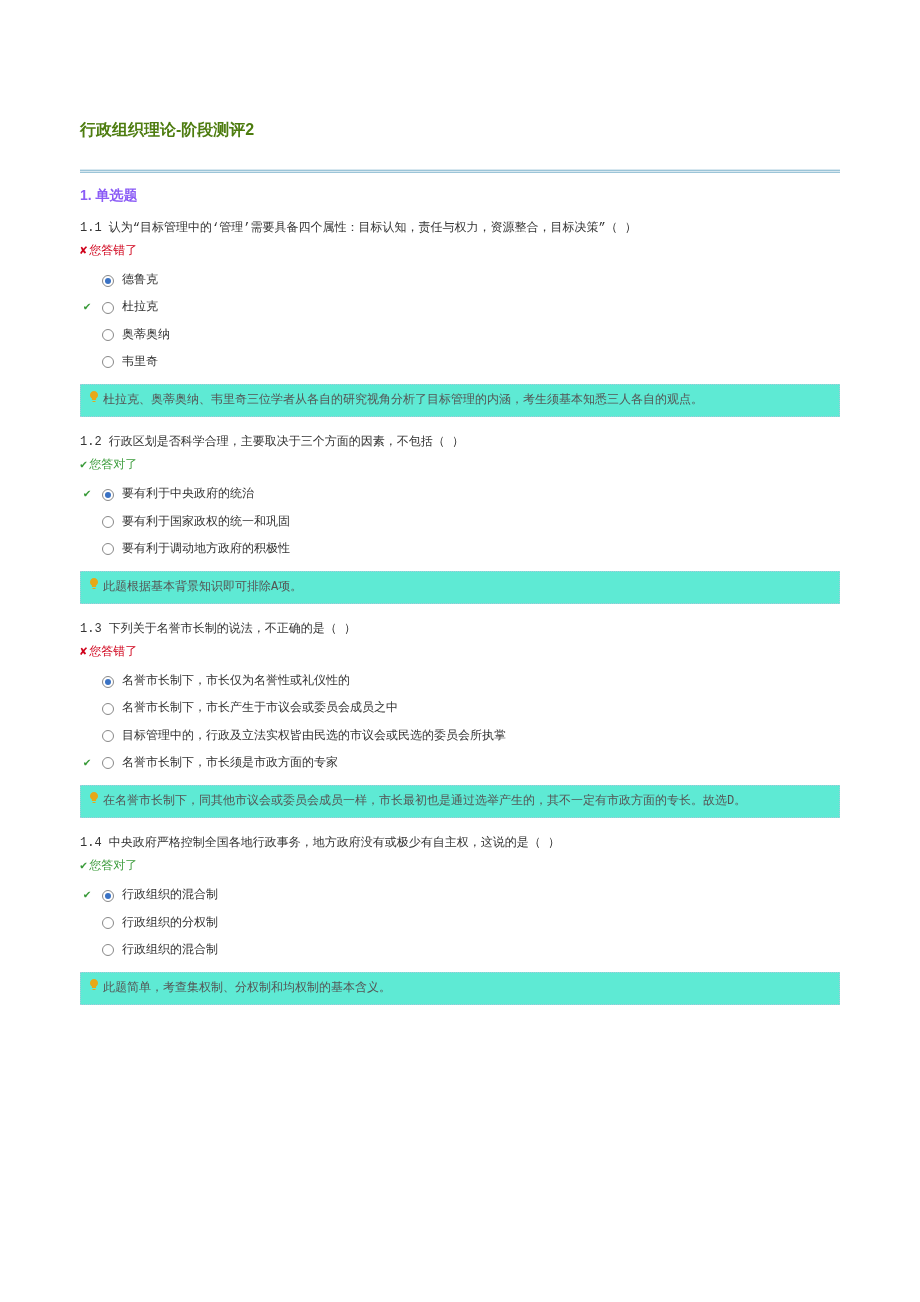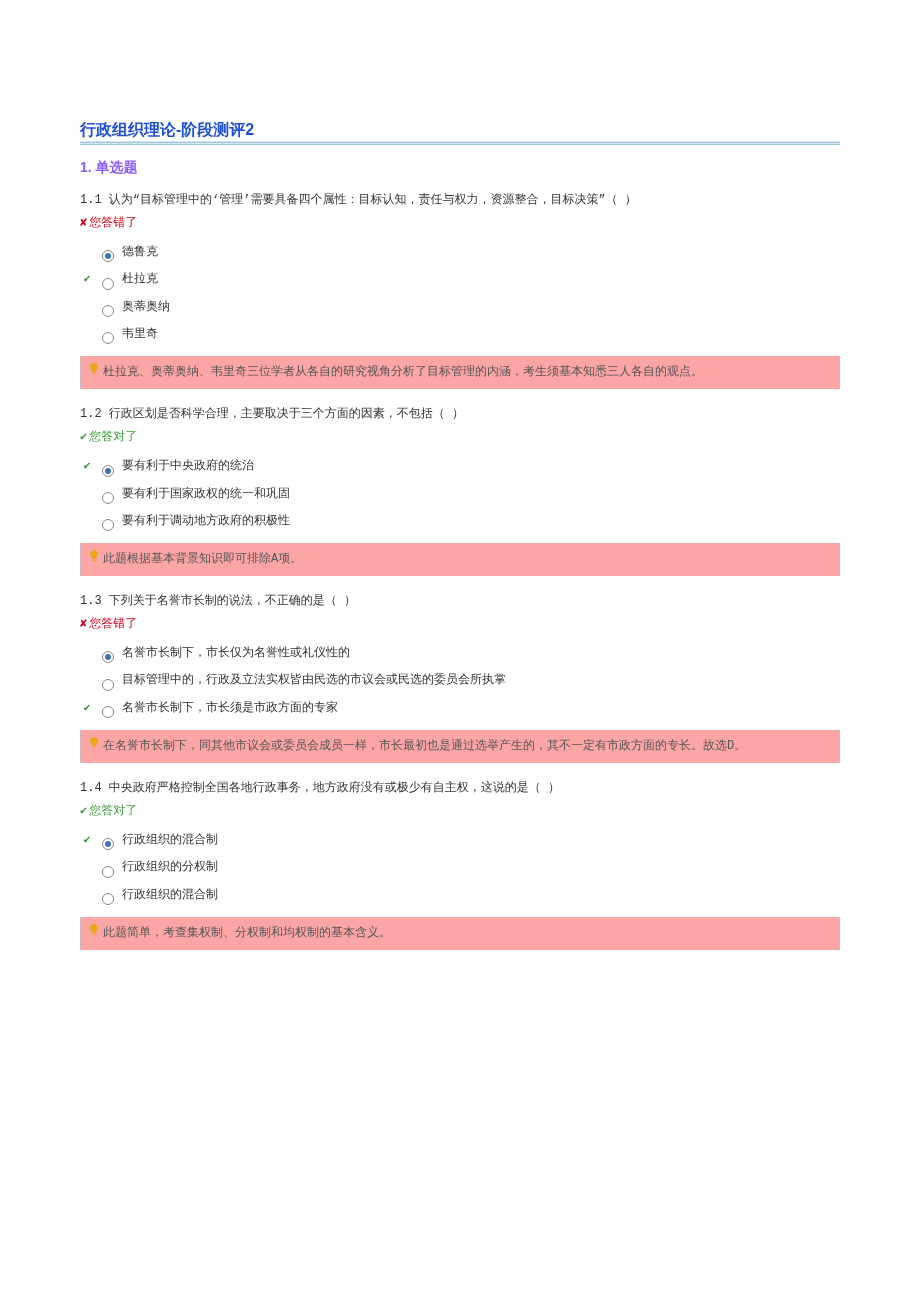--- a/index.html
+++ b/index.html
@@ -7,22 +7,22 @@
       font-family: "Microsoft YaHei", SimSun, Arial, sans-serif;
       background: #fff;
       width: 920px;
       padding: 120px 80px 40px 80px;
       font-size: 12px;
       color: #333;
     }
     .page-title {
       font-size: 16px;
       font-weight: bold;
-      color: #1d4ed8;
-      margin-bottom: 0;
+      color: #4d7c0f;
+      margin-bottom: 28px;
     }
     .title-rule {
       height: 4px;
       background: repeating-linear-gradient(0deg, #9cc5d8, #9cc5d8 1px, #d8e8f0 1px, #d8e8f0 2px);
       margin-bottom: 14px;
     }
     .section-title {
       font-size: 14px;
       font-weight: bold;
       margin-bottom: 14px;
@@ -43,21 +43,21 @@
       gap: 2px;
     }
     .feedback.wrong { color: #d0021b; }
     .feedback.right { color: #3a9b3a; }
     .fb-icon { font-weight: bold; font-size: 12px; }
     .feedback.wrong .fb-icon { color: #d0021b; }
     .feedback.right .fb-icon { color: #3a9b3a; }
     .options { }
     .opt-row {
       display: flex;
-      align-items: flex-end;
+      align-items: center;
       gap: 8px;
       padding: 4px 0 4px 0;
       line-height: 1.6;
     }
     .opt-mark {
       width: 14px;
       text-align: center;
       font-size: 12px;
       font-weight: bold;
       color: #3a9b3a;
@@ -74,21 +74,21 @@
     }
     .radio.selected::after {
       content: "";
       width: 6px;
       height: 6px;
       border-radius: 50%;
       background: #3a72c4;
     }
     .opt-text { font-size: 12px; color: #333; }
     .hint {
-      background: #fca5a5;
+      background: #5eead4;
       border: 1px dotted #a9c8da;
       padding: 6px 8px;
       margin-top: 8px;
       font-size: 12px;
       color: #555;
       display: flex;
       align-items: flex-start;
       gap: 4px;
       line-height: 1.6;
     }
@@ -179,20 +179,25 @@
       </div>
       <div class="options">
         <div class="opt-row">
           <span class="opt-mark"></span>
           <span class="radio selected"></span>
           <span class="opt-text">名誉市长制下，市长仅为名誉性或礼仪性的</span>
         </div>
         <div class="opt-row">
           <span class="opt-mark"></span>
           <span class="radio"></span>
+          <span class="opt-text">名誉市长制下，市长产生于市议会或委员会成员之中</span>
+        </div>
+        <div class="opt-row">
+          <span class="opt-mark"></span>
+          <span class="radio"></span>
           <span class="opt-text">目标管理中的，行政及立法实权皆由民选的市议会或民选的委员会所执掌</span>
         </div>
         <div class="opt-row">
           <span class="opt-mark">✔</span>
           <span class="radio"></span>
           <span class="opt-text">名誉市长制下，市长须是市政方面的专家</span>
         </div>
       </div>
       <div class="hint">
         <span class="hint-icon"><svg width="10" height="12" viewBox="0 0 10 12">

